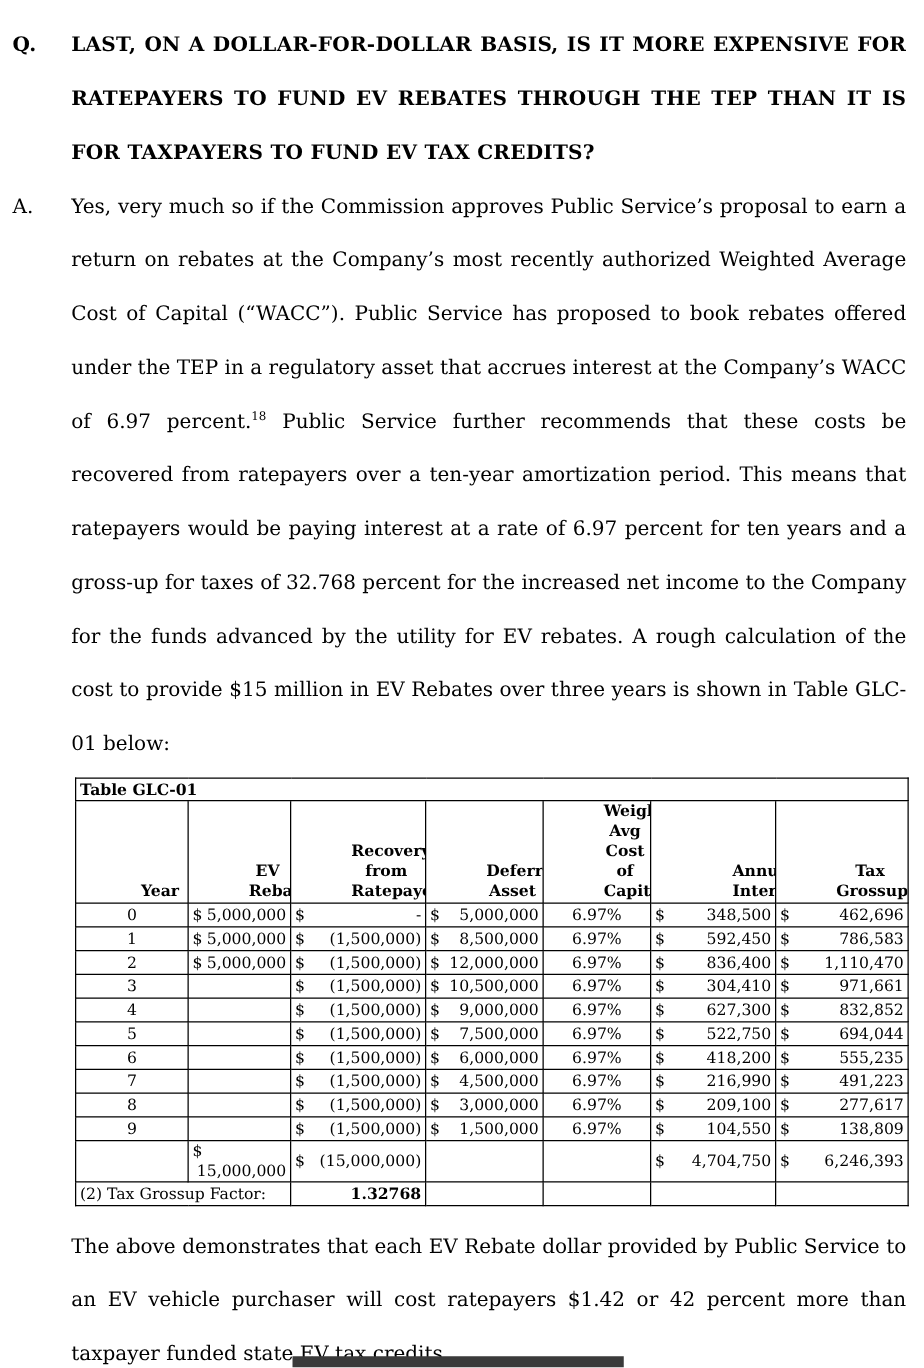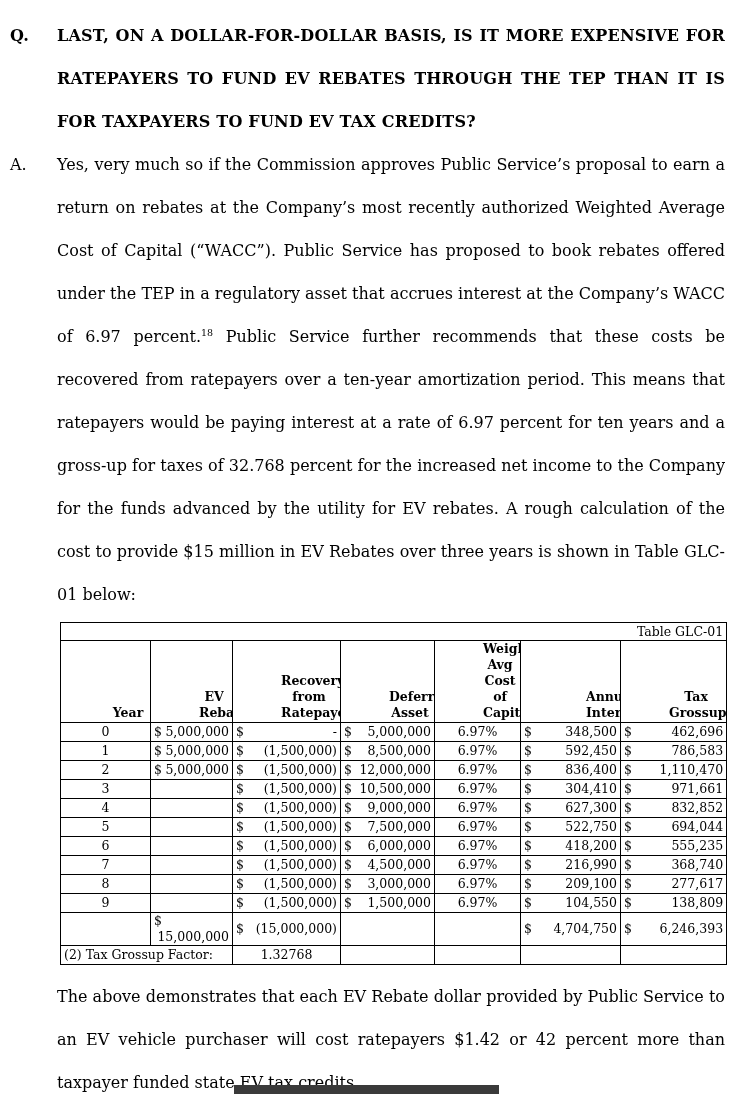--- a/index.html
+++ b/index.html
@@ -6,33 +6,33 @@
   body { margin: 0; background: #ffffff; color: #000; font-family: "DejaVu Serif", "Liberation Serif", serif; }
   .page { position: relative; width: 739px; height: 1094px; background: #fff; overflow: hidden; padding: 14px 14px 0 10px; }
   .qa { display: flex; }
   .qa .label { flex: 0 0 47px; font-size: 16px; line-height: 43px; }
   .qa .text { flex: 1 1 auto; font-size: 16px; line-height: 43px; text-align: justify; margin: 0; }
   .q-block .label, .q-block .text { font-weight: bold; letter-spacing: 0.2px; }
   sup { font-size: 9.5px; vertical-align: super; line-height: 0; }
 
   table.glc { border-collapse: collapse; table-layout: fixed; width: 666px; margin: 6px 0 0 50px; font-size: 12.5px; font-family: "DejaVu Serif", "Liberation Serif", serif; }
   .glc td, .glc th { border: 1px solid #000; padding: 0 3px; height: 19px; line-height: 16px; overflow: hidden; vertical-align: middle; }
-  .glc td.title-cell { text-align: right; font-weight: normal; height: 18px; }
+  .glc td.title-cell { text-align: left; font-weight: bold; height: 18px; }
   .glc th { font-weight: bold; text-align: center; vertical-align: bottom; height: 58px; padding-bottom: 1px; padding-left: 48px; }
   .glc th.left { text-align: center; }
   .glc td.c { text-align: center; }
   .glc td.money { text-align: right; }
   .glc .cur { float: left; }
   .hw { display: block; margin: 0 auto; }
   .hw-recovery { max-width: 66px; }
   .hw-deferred { max-width: 60px; }
   .hw-wacc { max-width: 80px; }
   .hw-interest { max-width: 56px; margin-left: 17px; }
   .glc td.fl { text-align: left; }
-  .glc td.fv { text-align: center; }
+  .glc td.fv { text-align: right; font-weight: bold; }
   .closing-block { margin-top: 10px; }
   .bottom-bar { position: absolute; left: 234px; bottom: 0; width: 265px; height: 9px; background: #3a3a3a; }
 </style>
 </head>
 <body>
 
 <div class="page">
 
   <div class="qa q-block">
     <div class="label">Q.</div>
@@ -138,21 +138,21 @@
           <td class="money"><span class="cur">$</span><span>418,200</span></td>
           <td class="money"><span class="cur">$</span><span>555,235</span></td>
         </tr>
       <tr>
           <td class="c">7</td>
           <td class="money"><span class="cur"></span><span></span></td>
           <td class="money"><span class="cur">$</span><span>(1,500,000)</span></td>
           <td class="money"><span class="cur">$</span><span>4,500,000</span></td>
           <td class="c">6.97%</td>
           <td class="money"><span class="cur">$</span><span>216,990</span></td>
-          <td class="money"><span class="cur">$</span><span>368,740</span></td>
+          <td class="money"><span class="cur">$</span><span>491,223</span></td>
         </tr>
       <tr>
           <td class="c">8</td>
           <td class="money"><span class="cur"></span><span></span></td>
           <td class="money"><span class="cur">$</span><span>(1,500,000)</span></td>
           <td class="money"><span class="cur">$</span><span>3,000,000</span></td>
           <td class="c">6.97%</td>
           <td class="money"><span class="cur">$</span><span>209,100</span></td>
           <td class="money"><span class="cur">$</span><span>277,617</span></td>
         </tr>

